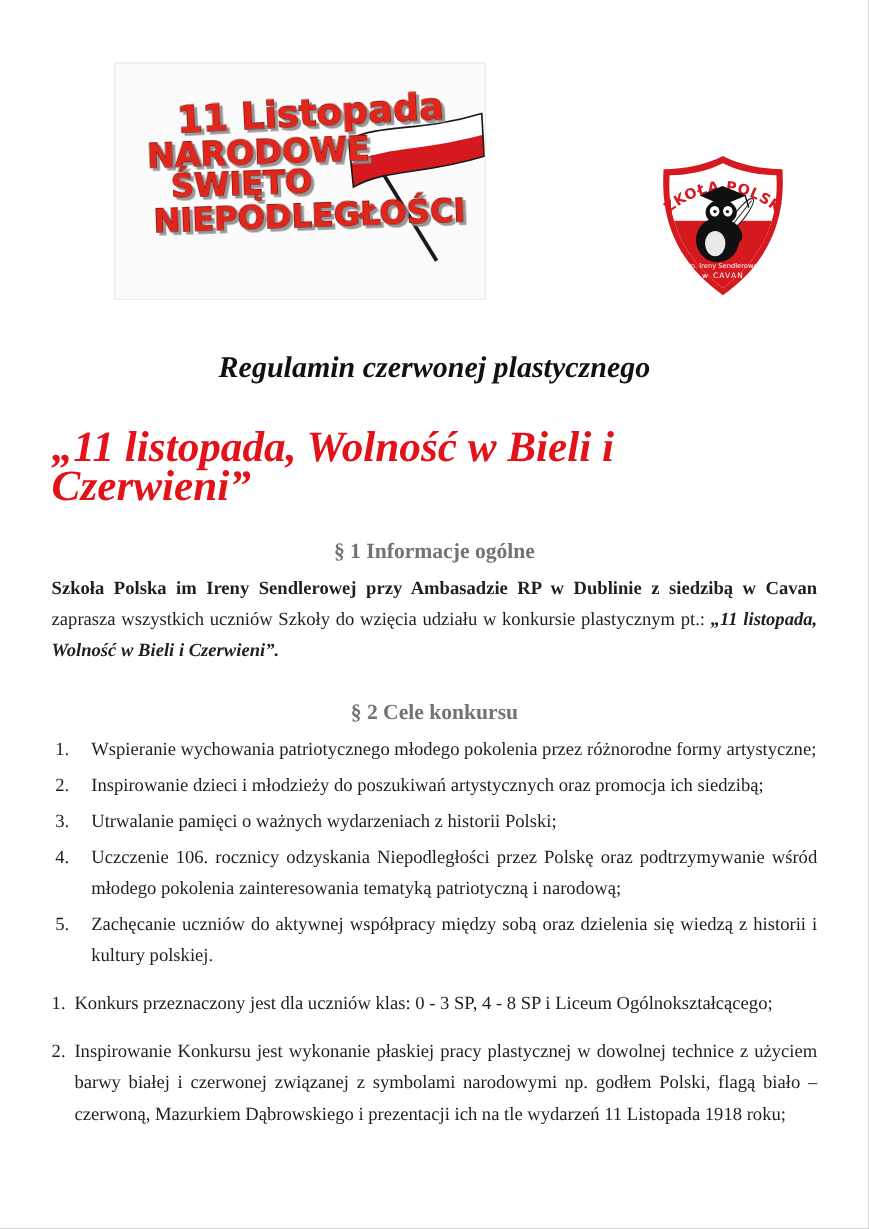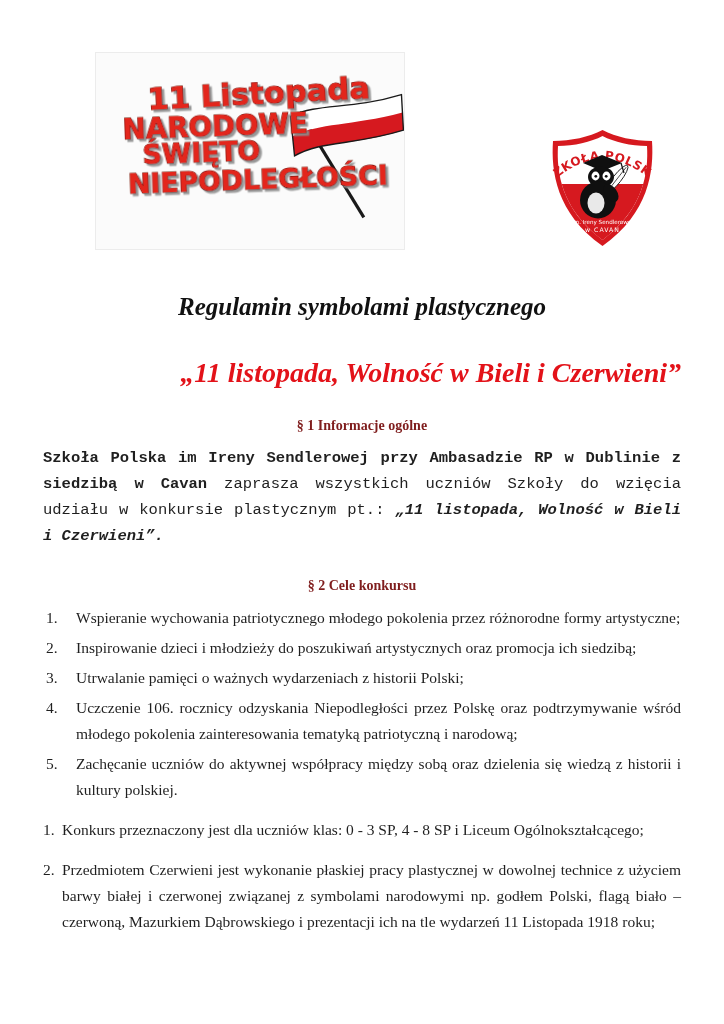--- a/index.html
+++ b/index.html
@@ -30,32 +30,32 @@
   .crest-arc{
     font-family:"DejaVu Sans",sans-serif;font-weight:bold;letter-spacing:.5px;
   }
   .crest-footer{font-family:"DejaVu Sans",sans-serif;}
   
   .main-title{
     margin:42px 0 0;text-align:center;
     font-size:25px;line-height:30px;font-weight:bold;font-style:italic;color:#111;
   }
   .competition-title{
-    margin:34px 0 12px;text-align:right;
-    font-size:28px;line-height:33px;font-weight:bold;font-style:italic;
+    margin:34px 0 12px;text-align:left;
+    font-size:36px;line-height:33px;font-weight:bold;font-style:italic;
   }
   
   .sec-heading{
     margin:26px 0 0;text-align:center;
-    font-size:14px;line-height:22px;font-weight:bold;color:#7f1d1d;
+    font-size:18px;line-height:22px;font-weight:bold;color:#737373;
   }
   .sec-heading.tight{margin-top:8px;}
   .intro{
     margin:8px 0 0;text-align:justify;text-justify:inter-word;
-    font-size:15.5px;line-height:26px;font-family:Liberation Mono, monospace;
+    font-size:15.5px;line-height:26px;
   }
   .intro .bold-it{font-weight:bold;font-style:italic;}
   .goals{margin-top:8px;}
   .li{
     position:relative;padding-left:33px;margin:0 0 4px;
     text-align:justify;text-justify:inter-word;
     font-size:15.5px;line-height:26px;
   }
   .li .num{position:absolute;left:3px;top:0;}
   .li3{padding-left:19px;margin-top:14px;}
@@ -125,21 +125,21 @@
           <ellipse cx="51" cy="76" rx="8.5" ry="10.5" fill="#e9e9e9"></ellipse>
           <ellipse cx="66" cy="66" rx="6" ry="10" transform="rotate(-35 66 66)" fill="#101010"></ellipse>
         </g>
 
         <text class="crest-footer" x="57.5" y="96.5" font-size="5.6" fill="#ffffff" text-anchor="middle">im. Ireny Sendlerowej</text>
         <text class="crest-footer" x="57.5" y="104.5" font-size="6.2" fill="#ffffff" text-anchor="middle" letter-spacing="1">w CAVAN</text>
       </svg>
     </div>
   </header>
 
-  <h1 class="main-title">Regulamin symbolami plastycznego</h1>
+  <h1 class="main-title">Regulamin czerwonej plastycznego</h1>
   <h2 class="competition-title" style="color:#e31219">„11 listopada, Wolność w Bieli i Czerwieni”</h2>
 
   <h3 class="sec-heading">§ 1 Informacje ogólne</h3>
   <p class="intro"><strong>Szkoła Polska im Ireny Sendlerowej przy Ambasadzie RP w Dublinie z siedzibą w Cavan</strong><span> zaprasza wszystkich uczniów Szkoły do wzięcia udziału w konkursie plastycznym pt.: </span><span class="bold-it">„11 listopada, Wolność w Bieli i Czerwieni”.</span></p>
 
   <h3 class="sec-heading">§ 2 Cele konkursu</h3>
   <div class="goals">
     <div class="li">
       <span class="num">1.</span>
       <span>Wspieranie wychowania patriotycznego młodego pokolenia przez różnorodne formy artystyczne;</span>
@@ -161,16 +161,16 @@
       <span>Zachęcanie uczniów do aktywnej współpracy między sobą oraz dzielenia się wiedzą z historii i kultury polskiej.</span>
     </div>
   </div>
 
   <div class="li li3">
     <span class="num">1.</span>
     <span>Konkurs przeznaczony jest dla uczniów klas: 0 - 3 SP, 4 - 8 SP i Liceum Ogólnokształcącego;</span>
   </div>
   <div class="li li3">
     <span class="num">2.</span>
-    <span>Przedmiotem Czerwieni jest </span><strong>wykonanie płaskiej pracy plastycznej w dowolnej technice z użyciem barwy białej i czerwonej związanej z symbolami narodowymi np. godłem Polski, flagą biało – czerwoną, Mazurkiem Dąbrowskiego i prezentacji ich na tle wydarzeń 11 Listopada 1918 roku;</strong>
+    <span>Inspirowanie Konkursu jest </span><strong>wykonanie płaskiej pracy plastycznej w dowolnej technice z użyciem barwy białej i czerwonej związanej z symbolami narodowymi np. godłem Polski, flagą biało – czerwoną, Mazurkiem Dąbrowskiego i prezentacji ich na tle wydarzeń 11 Listopada 1918 roku;</strong>
   </div>
 
 </div>
 
 </body></html>

